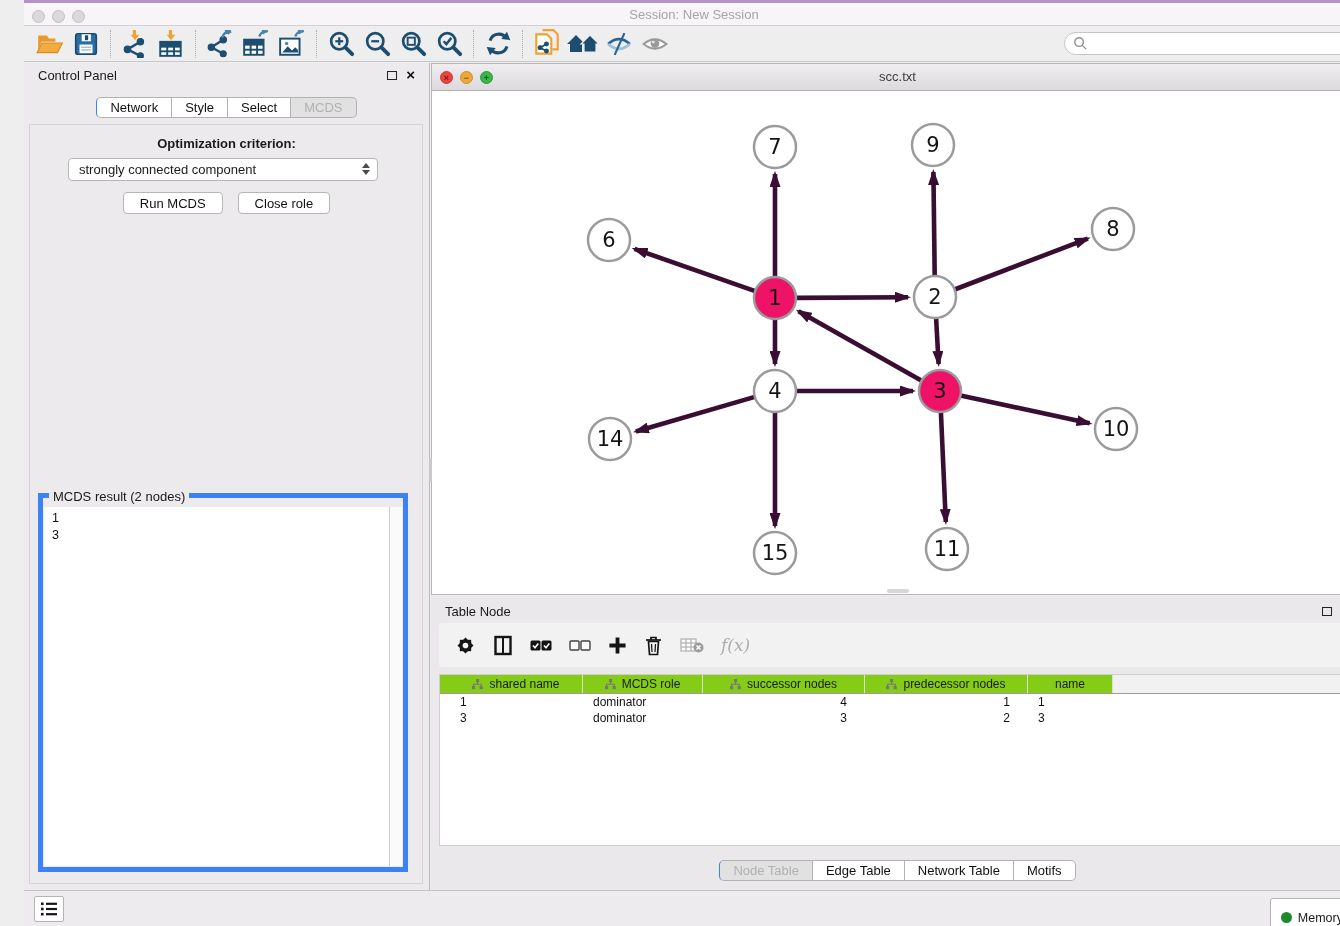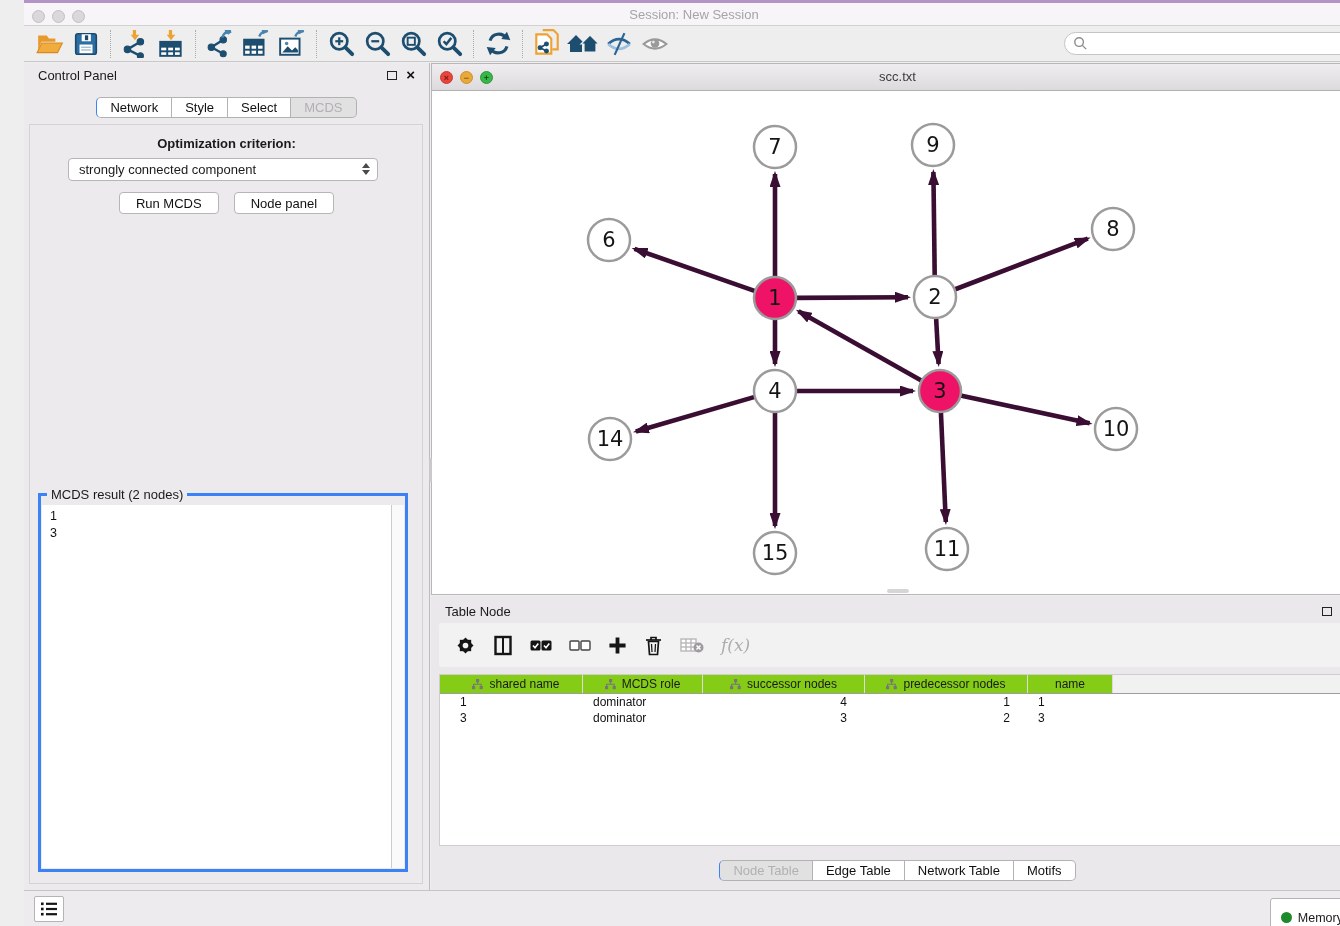--- a/index.html
+++ b/index.html
@@ -36,21 +36,21 @@
   .tab:last-child { border-radius:0 5px 5px 0; }
   .tab.active { background:#e2e1e2; color:#b2b0b2; }
   .cp-frame { position:absolute; left:5px; right:6px; top:61px; bottom:6px; border:1px solid #d4d2d4; }
   .opt-label { position:absolute; top:73px; left:0; right:0; text-align:center; font-size:13px;font-weight:bold; }
   .criterion { position:absolute; left:44px; top:95px; width:310px; height:23px; background:#fff; border:1px solid #b7b5b7; border-radius:4px; display:flex; align-items:center; padding:0 22px 0 10px; font-size:13px; }
   .stepper { position:absolute; right:7px; top:4px; display:flex; flex-direction:column; gap:2px; }
   .stp-up { width:0; height:0; border-left:4px solid transparent; border-right:4px solid transparent; border-bottom:5px solid #4a4a4a; }
   .stp-dn { width:0; height:0; border-left:4px solid transparent; border-right:4px solid transparent; border-top:5px solid #4a4a4a; }
   .cp-buttons { position:absolute; top:129px; left:0; right:0; display:flex; justify-content:center; gap:15px; }
   .btn { height:22px; padding:0 16px; background:#fff; border:1px solid #b7b5b7; border-radius:4px; font-size:13px; color:#111; display:flex; align-items:center; }
-  .result-box { position:absolute; left:14px; top:430px; width:370px; height:379px; border:3px solid #3b82f6; }
+  .result-box { position:absolute; left:14px; top:430px; width:370px; height:379px; border:5px solid #3b82f6; }
   .result-legend { position:absolute; top:-9px; left:6px; background:#eceaec; padding:0 4px; font-size:13px; }
   .result-area { position:absolute; left:1px; right:1px; top:9px; bottom:1px; background:#fff; }
   .result-scroll { position:absolute; top:0; right:0; bottom:0; width:13px; background:#fafafa; border-left:1px solid #ccc; }
   .result-lines { padding:3px 8px; font-size:12.5px; line-height:17px; color:#111; }
 
   
   .net-window { position:absolute; left:0; top:0; right:0; height:532px; background:#fff; border:1px solid #b9b7b9; }
   .net-titlebar { position:absolute; top:0; left:0; right:0; height:27px; background:linear-gradient(#efedef,#dcdadc); border-bottom:1px solid #b2b0b2; }
   .mac-dots { position:absolute; left:8px; top:7px; display:flex; gap:7px; }
   .mac-dot { width:13px; height:13px; border-radius:50%; font-size:9px; font-weight:bold; text-align:center; line-height:13px; }
@@ -273,21 +273,21 @@
     <div class="opt-label">Optimization criterion:</div>
     <div class="criterion">
       <span>strongly connected component</span>
       <span class="stepper">
           <span class="stp-up"></span>
           <span class="stp-dn"></span>
         </span>
     </div>
     <div class="cp-buttons">
       <div class="btn">Run MCDS</div>
-      <div class="btn">Node panel</div>
+      <div class="btn">Close role</div>
     </div>
     <div class="result-box">
       <span class="result-legend">MCDS result (2 nodes)</span>
       <div class="result-area">
         <div class="result-lines" id="mcds-result-lines">
             <div>1</div>
             <div>3</div>
           </div>
         <div class="result-scroll"></div>
       </div>

